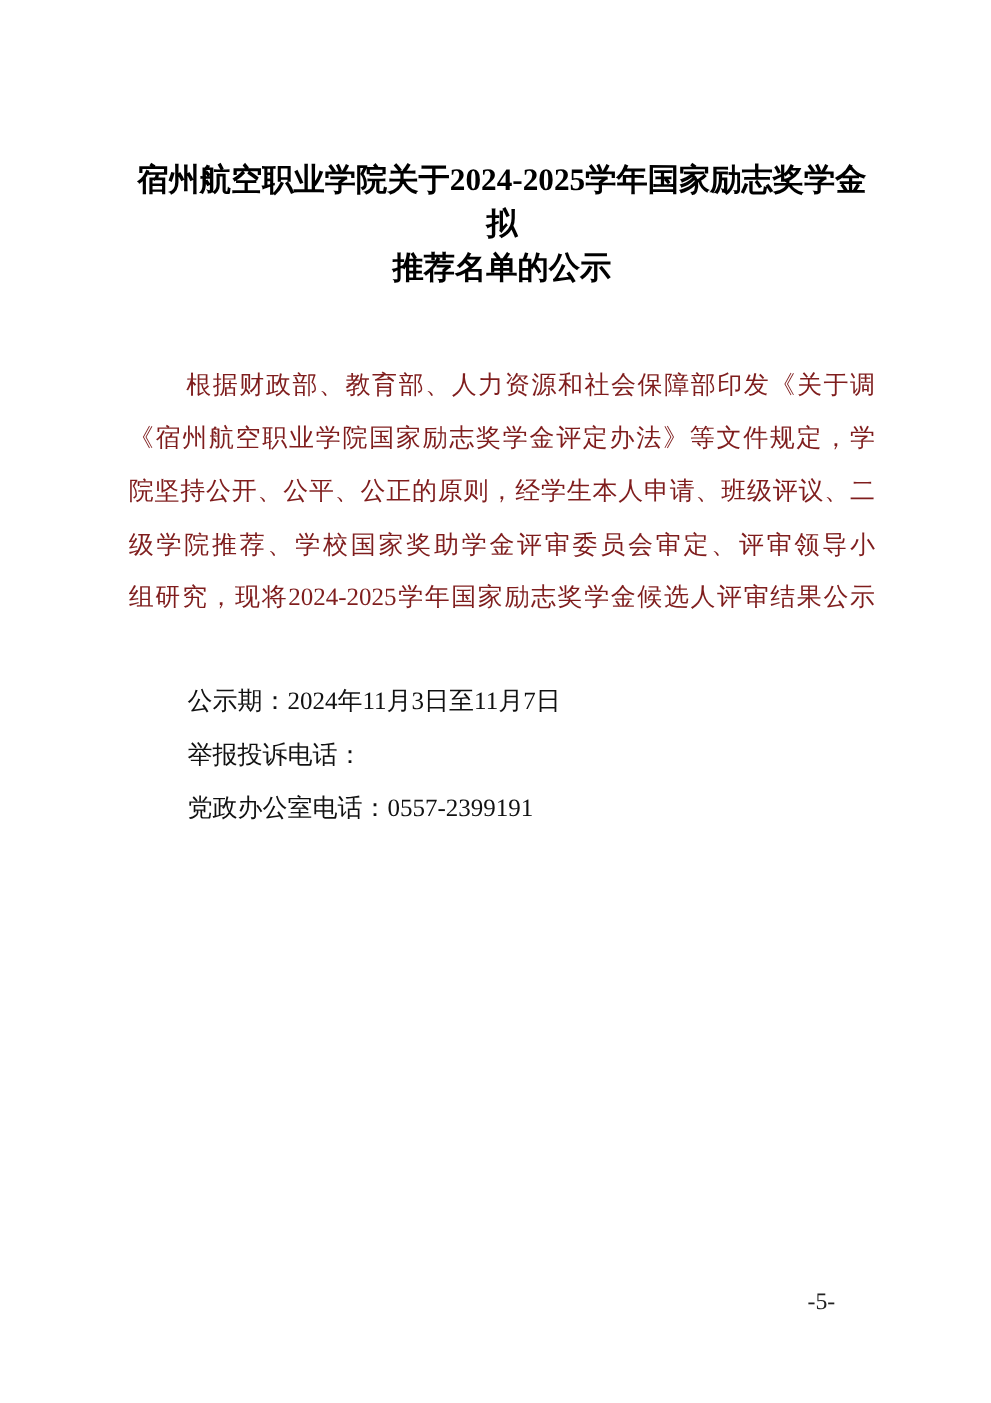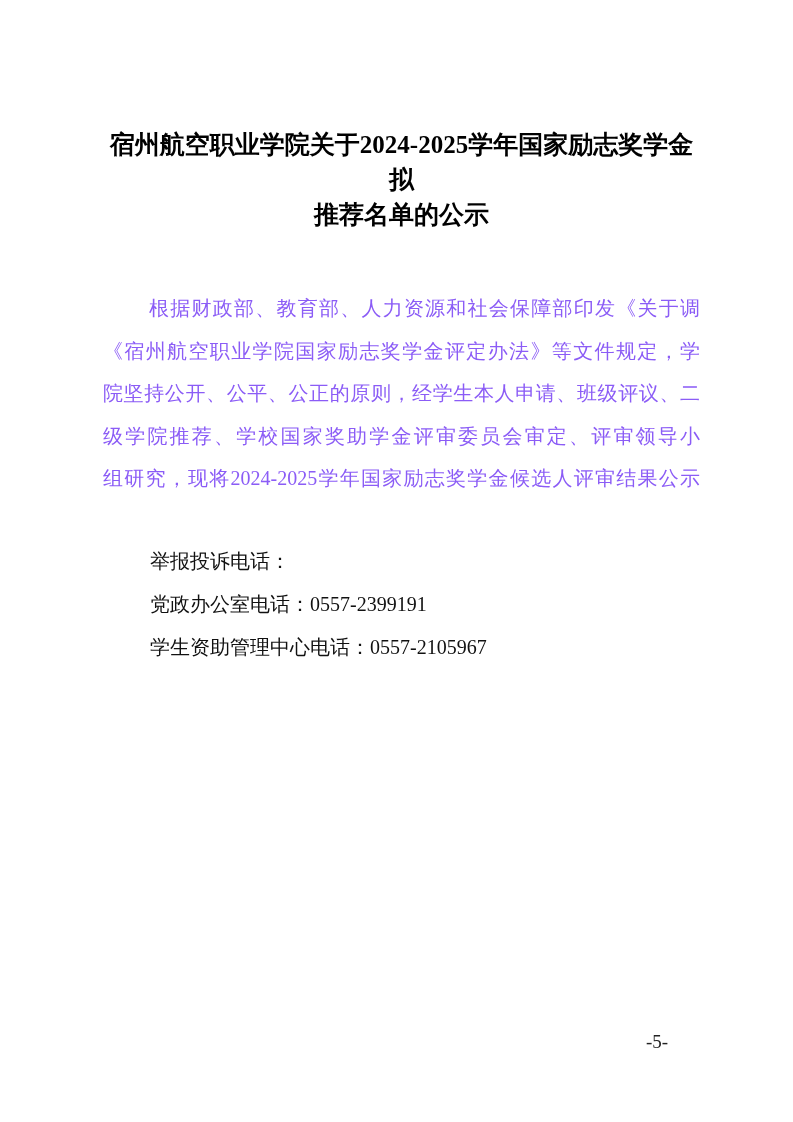--- a/index.html
+++ b/index.html
@@ -25,21 +25,21 @@
     margin-top: 111px;
     text-align: center;
     font-weight: bold;
     font-size: 25px;
     line-height: 35px;
     color: #000000;
   }
   .para {
     margin-top: 55px;
     font-size: 20px;
-    color: #8b5cf6;
+    color: #7f1d1d;
   }
   .para .line {
     line-height: 42.6px;
     text-align: justify;
     text-align-last: justify;
     white-space: nowrap;
   }
   .para .line.first {
     text-indent: 46px;
   }
@@ -75,20 +75,20 @@
 
   <div class="para">
     <div class="line first">根据财政部、教育部、人力资源和社会保障部印发《关于调</div>
     <div class="line">《宿州航空职业学院国家励志奖学金评定办法》等文件规定，学</div>
     <div class="line">院坚持公开、公平、公正的原则，经学生本人申请、班级评议、二</div>
     <div class="line">级学院推荐、学校国家奖助学金评审委员会审定、评审领导小</div>
     <div class="line">组研究，现将2024-2025学年国家励志奖学金候选人评审结果公示</div>
   </div>
 
   <div class="info">
+    <div class="line">公示期：2024年11月3日至11月7日</div>
     <div class="line">举报投诉电话：</div>
     <div class="line">党政办公室电话：0557-2399191</div>
-    <div class="line">学生资助管理中心电话：0557-2105967</div>
   </div>
 
 </div>
 
 <div class="page-number">-5-</div>
 
 </body></html>

